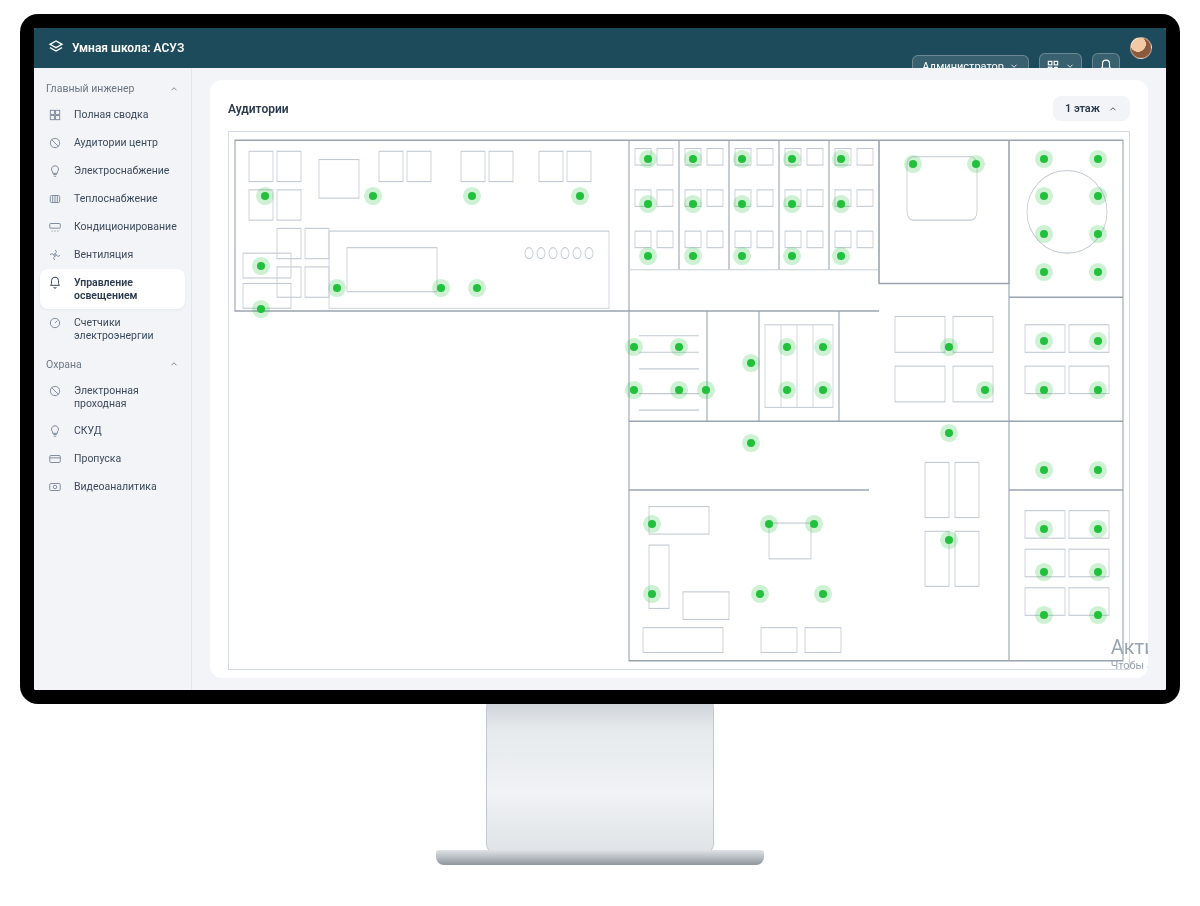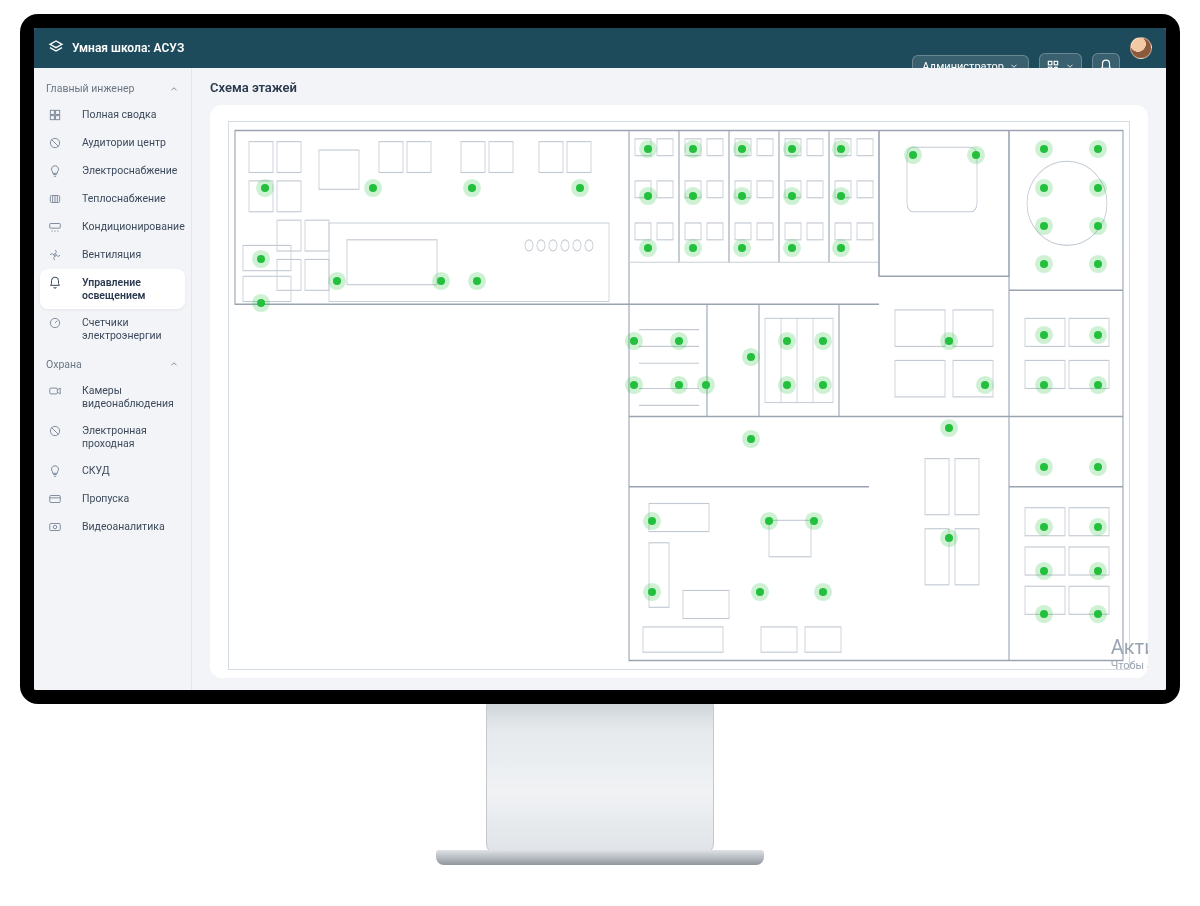--- a/index.html
+++ b/index.html
@@ -83,21 +83,21 @@
     color:#3d4a5c;
     overflow:hidden;
   }
   .sb-section-header {
     display:flex; align-items:center; justify-content:space-between;
     padding:8px 6px 6px;
     color:#6b7685; font-size:10.5px;
     cursor:pointer;
   }
   .sb-item {
-    display:flex; align-items:flex-start; gap:20px;
+    display:flex; align-items:flex-start; gap:12px;
     padding:7px 8px;
     border-radius:8px;
     cursor:pointer;
     line-height:1.25;
   }
   .sb-item.active {
     background:#fff;
     box-shadow:0 1px 3px rgba(0,0,0,.06);
     font-weight:600;
     color:#2b3a4e;
@@ -308,29 +308,20 @@
         <div class="sb-section-header">
           <span>Охрана</span>
           <svg class="chev" viewBox="0 0 24 24">
               <polyline points="6 15 12 9 18 15"></polyline>
             </svg>
         </div>
         <div id="sb-list-2">
             <div class="sb-item">
               <span class="sb-icon">
                 <svg viewBox="0 0 24 24">
-                  <rect x="3" y="7" width="13" height="10" rx="2"></rect>
-                  <path d="M16 10l5-3v10l-5-3"></path>
-                </svg>
-              </span>
-              <span>Камеры видеонаблюдения</span>
-            </div>
-            <div class="sb-item">
-              <span class="sb-icon">
-                <svg viewBox="0 0 24 24">
                   <circle cx="12" cy="12" r="8"></circle>
                   <line x1="6" y1="6" x2="18" y2="18"></line>
                 </svg>
               </span>
               <span>Электронная проходная</span>
             </div>
             <div class="sb-item">
               <span class="sb-icon">
                 <svg viewBox="0 0 24 24">
                   <path d="M9 18h6M10 21h4"></path>
@@ -354,22 +345,30 @@
                   <rect x="3" y="6" width="18" height="12" rx="2"></rect>
                   <circle cx="12" cy="12" r="3"></circle>
                 </svg>
               </span>
               <span>Видеоаналитика</span>
             </div>
           </div>
       </div>
 
       <div class="main">
-        <div class="page-title">Схема этажей</div>
         <div class="panel">
+          <div class="panel-head">
+            <div class="panel-title">Аудитории</div>
+            <div class="floor-selector">
+              <span>1 этаж</span>
+              <svg class="chev" viewBox="0 0 24 24">
+                  <polyline points="6 15 12 9 18 15"></polyline>
+                </svg>
+            </div>
+          </div>
 
           <div class="floorplan" id="floorplan">
             <svg viewBox="0 0 900 390" preserveAspectRatio="none">
 
               <path class="fp-line" d="M6 6 H894 V384 H400 V130 H6 Z"></path>
 
               <g class="fp-furn">
                 <rect x="20" y="14" width="24" height="22"></rect>
                   <rect x="48" y="14" width="24" height="22"></rect>
                 <rect x="20" y="42" width="24" height="22"></rect>

